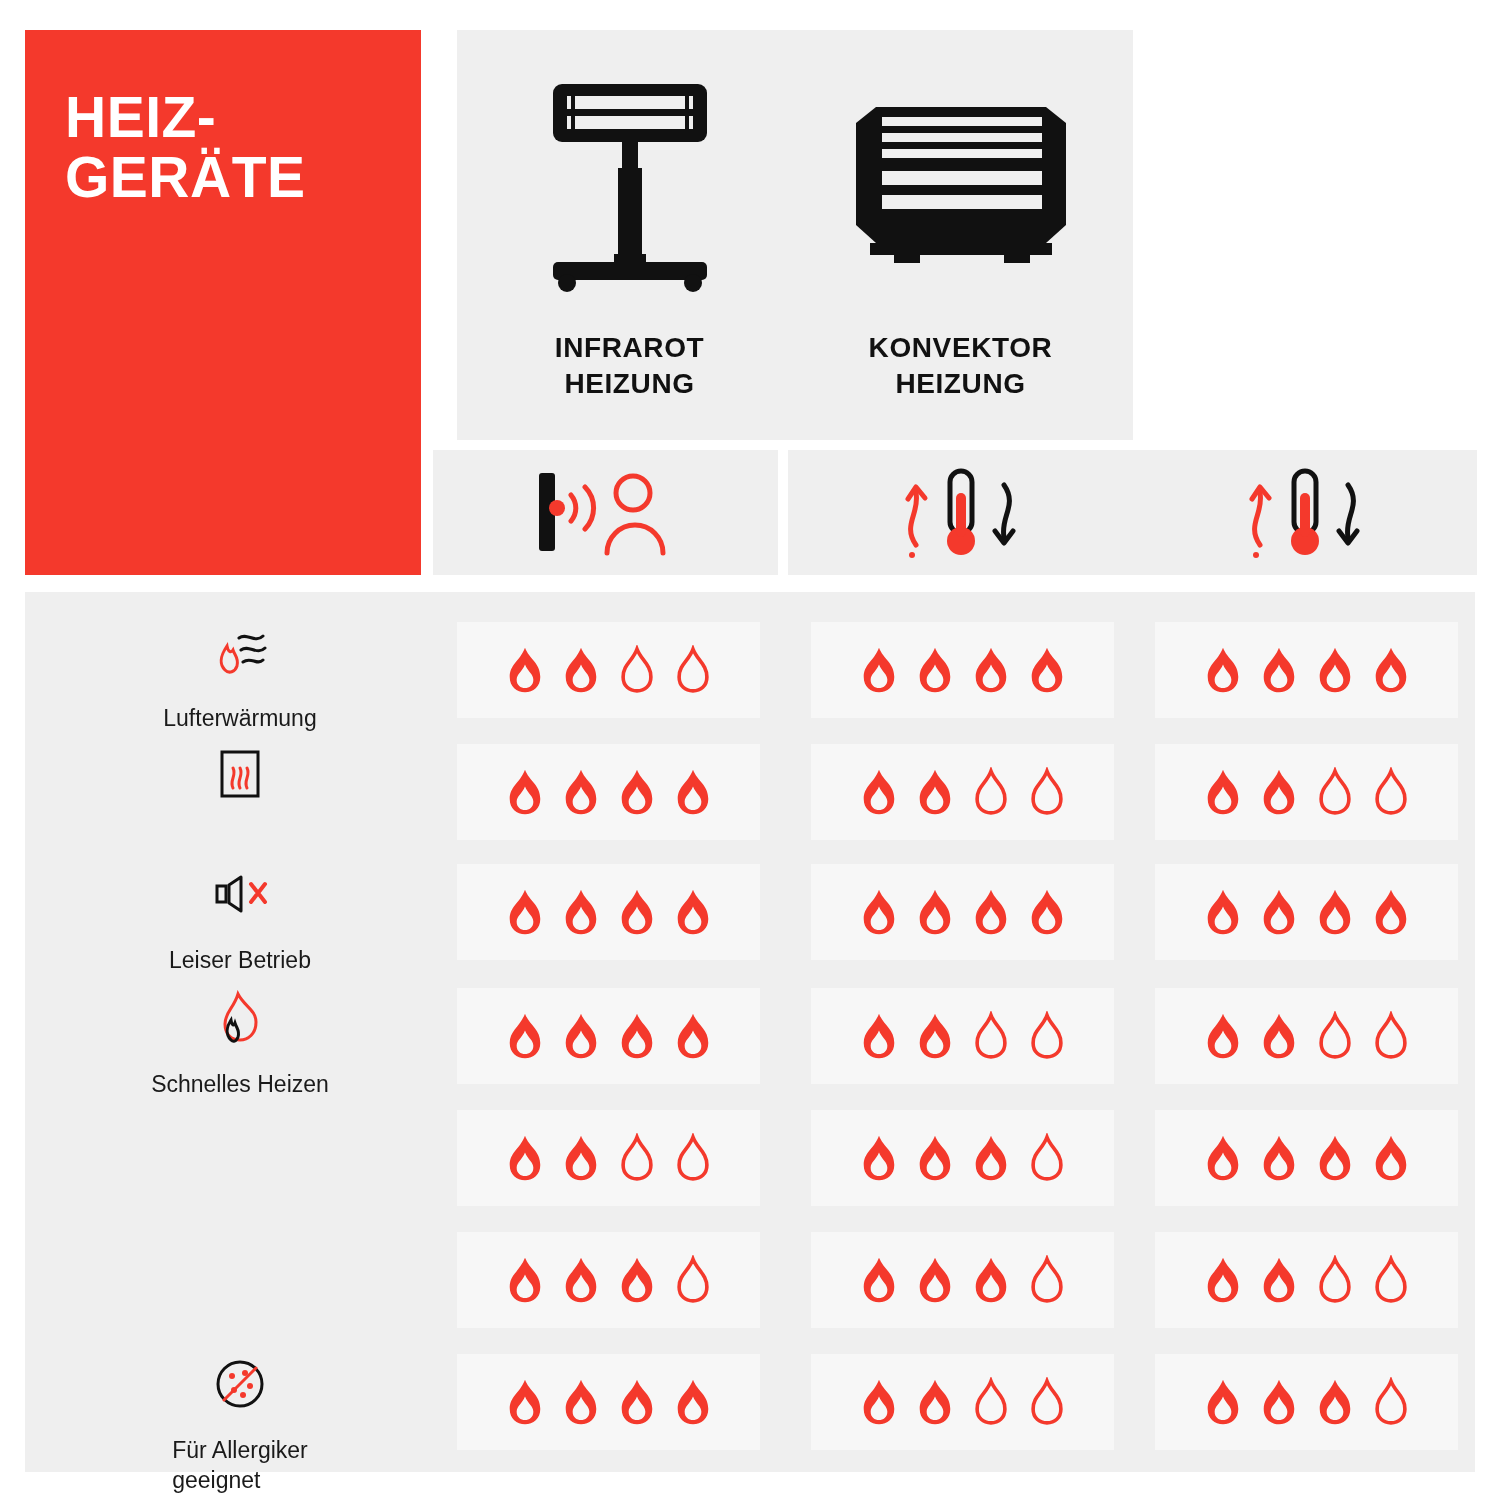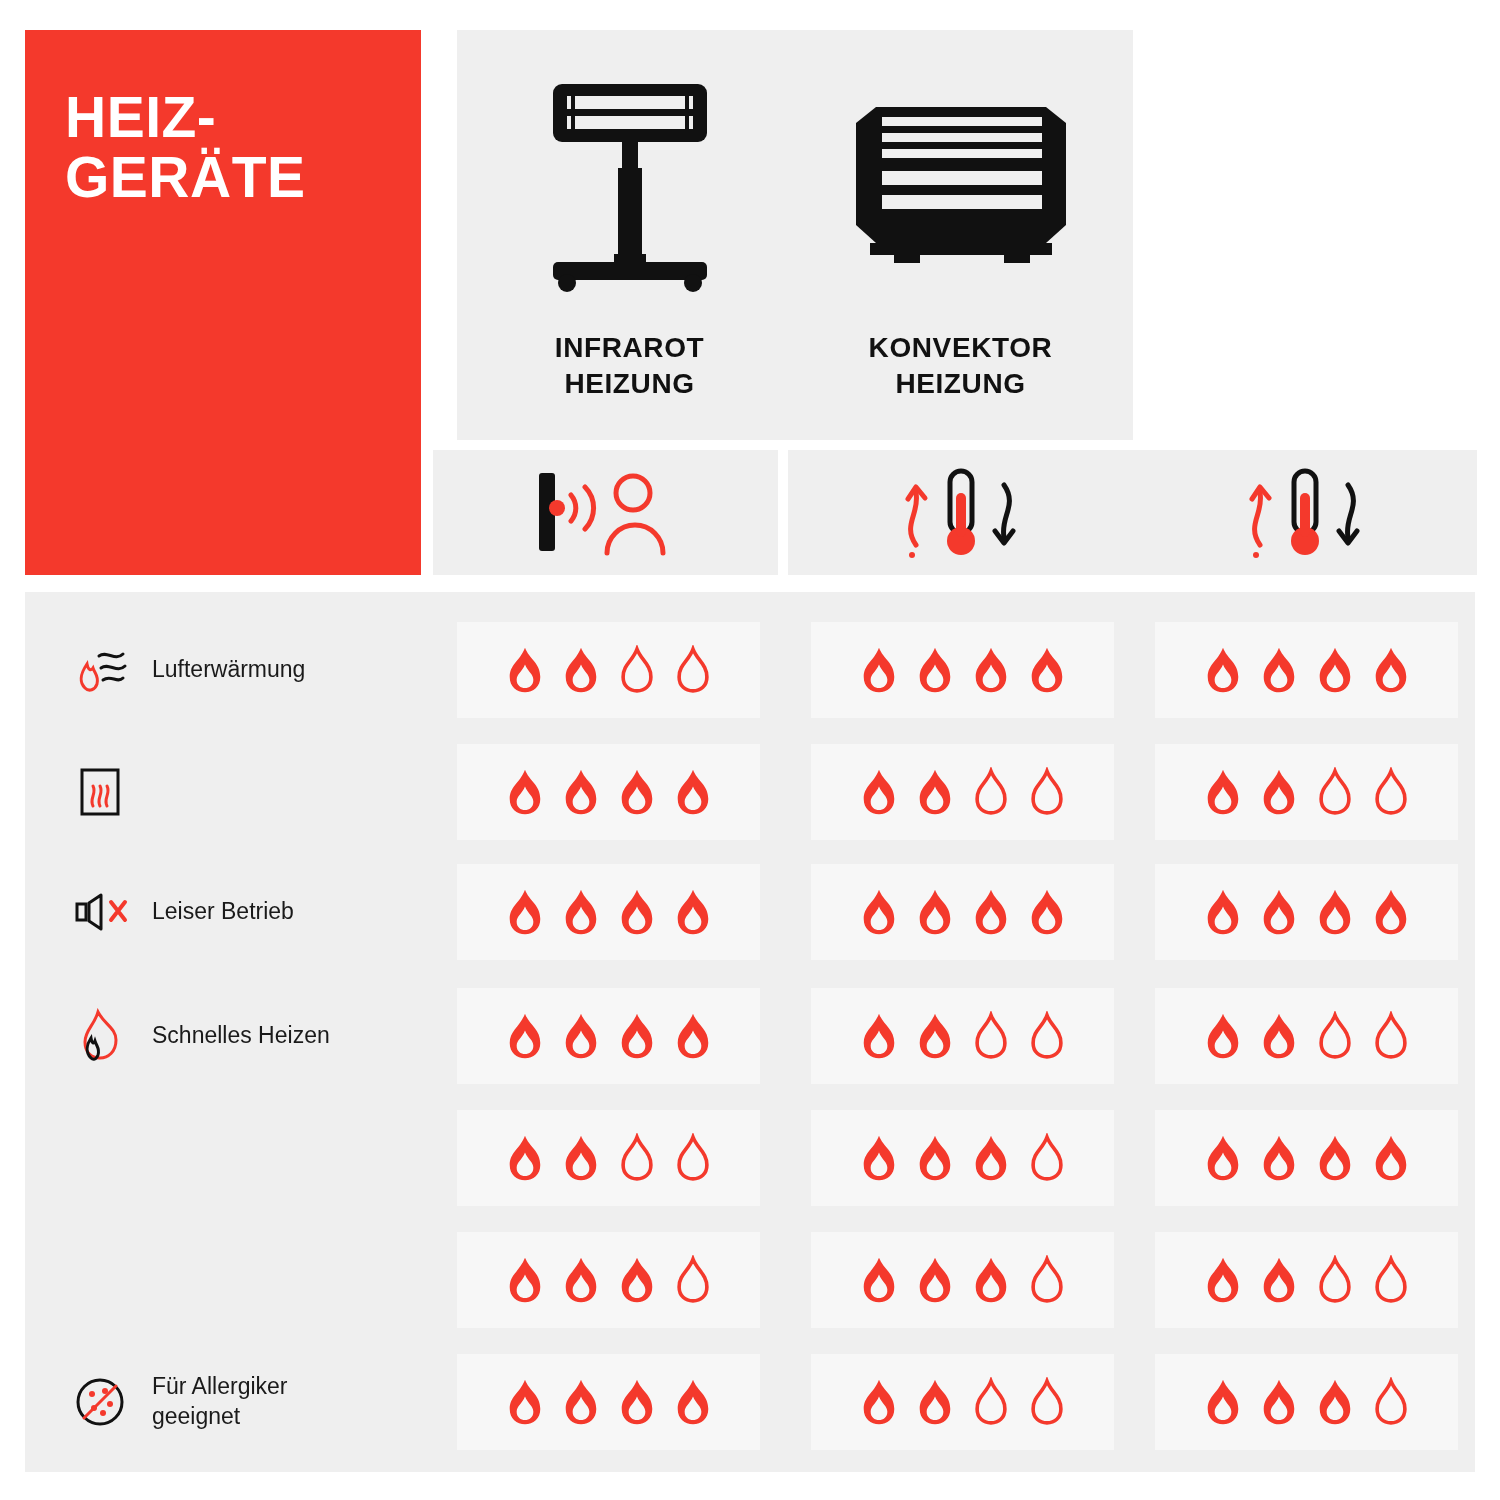--- a/index.html
+++ b/index.html
@@ -63,21 +63,21 @@
   
   .matrix{
     position:absolute;left:25px;top:592px;width:1450px;height:880px;
     background:#efefef;
   }
   .row{
     position:absolute;left:0;width:1450px;height:96px;
   }
   .rowlabel{
     position:absolute;left:45px;top:0;width:340px;height:96px;
-    display:flex;align-items:center;gap:22px;
+    display:flex;align-items:center;gap:22px;flex-direction:column;
   }
   .rowlabel .ricon{width:60px;height:60px;flex:0 0 60px;display:flex;align-items:center;justify-content:center;}
   .rowlabel .rtext{
     font-size:23px;line-height:1.3;color:#1a1a1a;white-space:pre-line;
   }
   .cell{
     position:absolute;top:0;width:303px;height:96px;
     background:#f7f7f7;
     display:flex;align-items:center;justify-content:center;gap:14px;
   }

